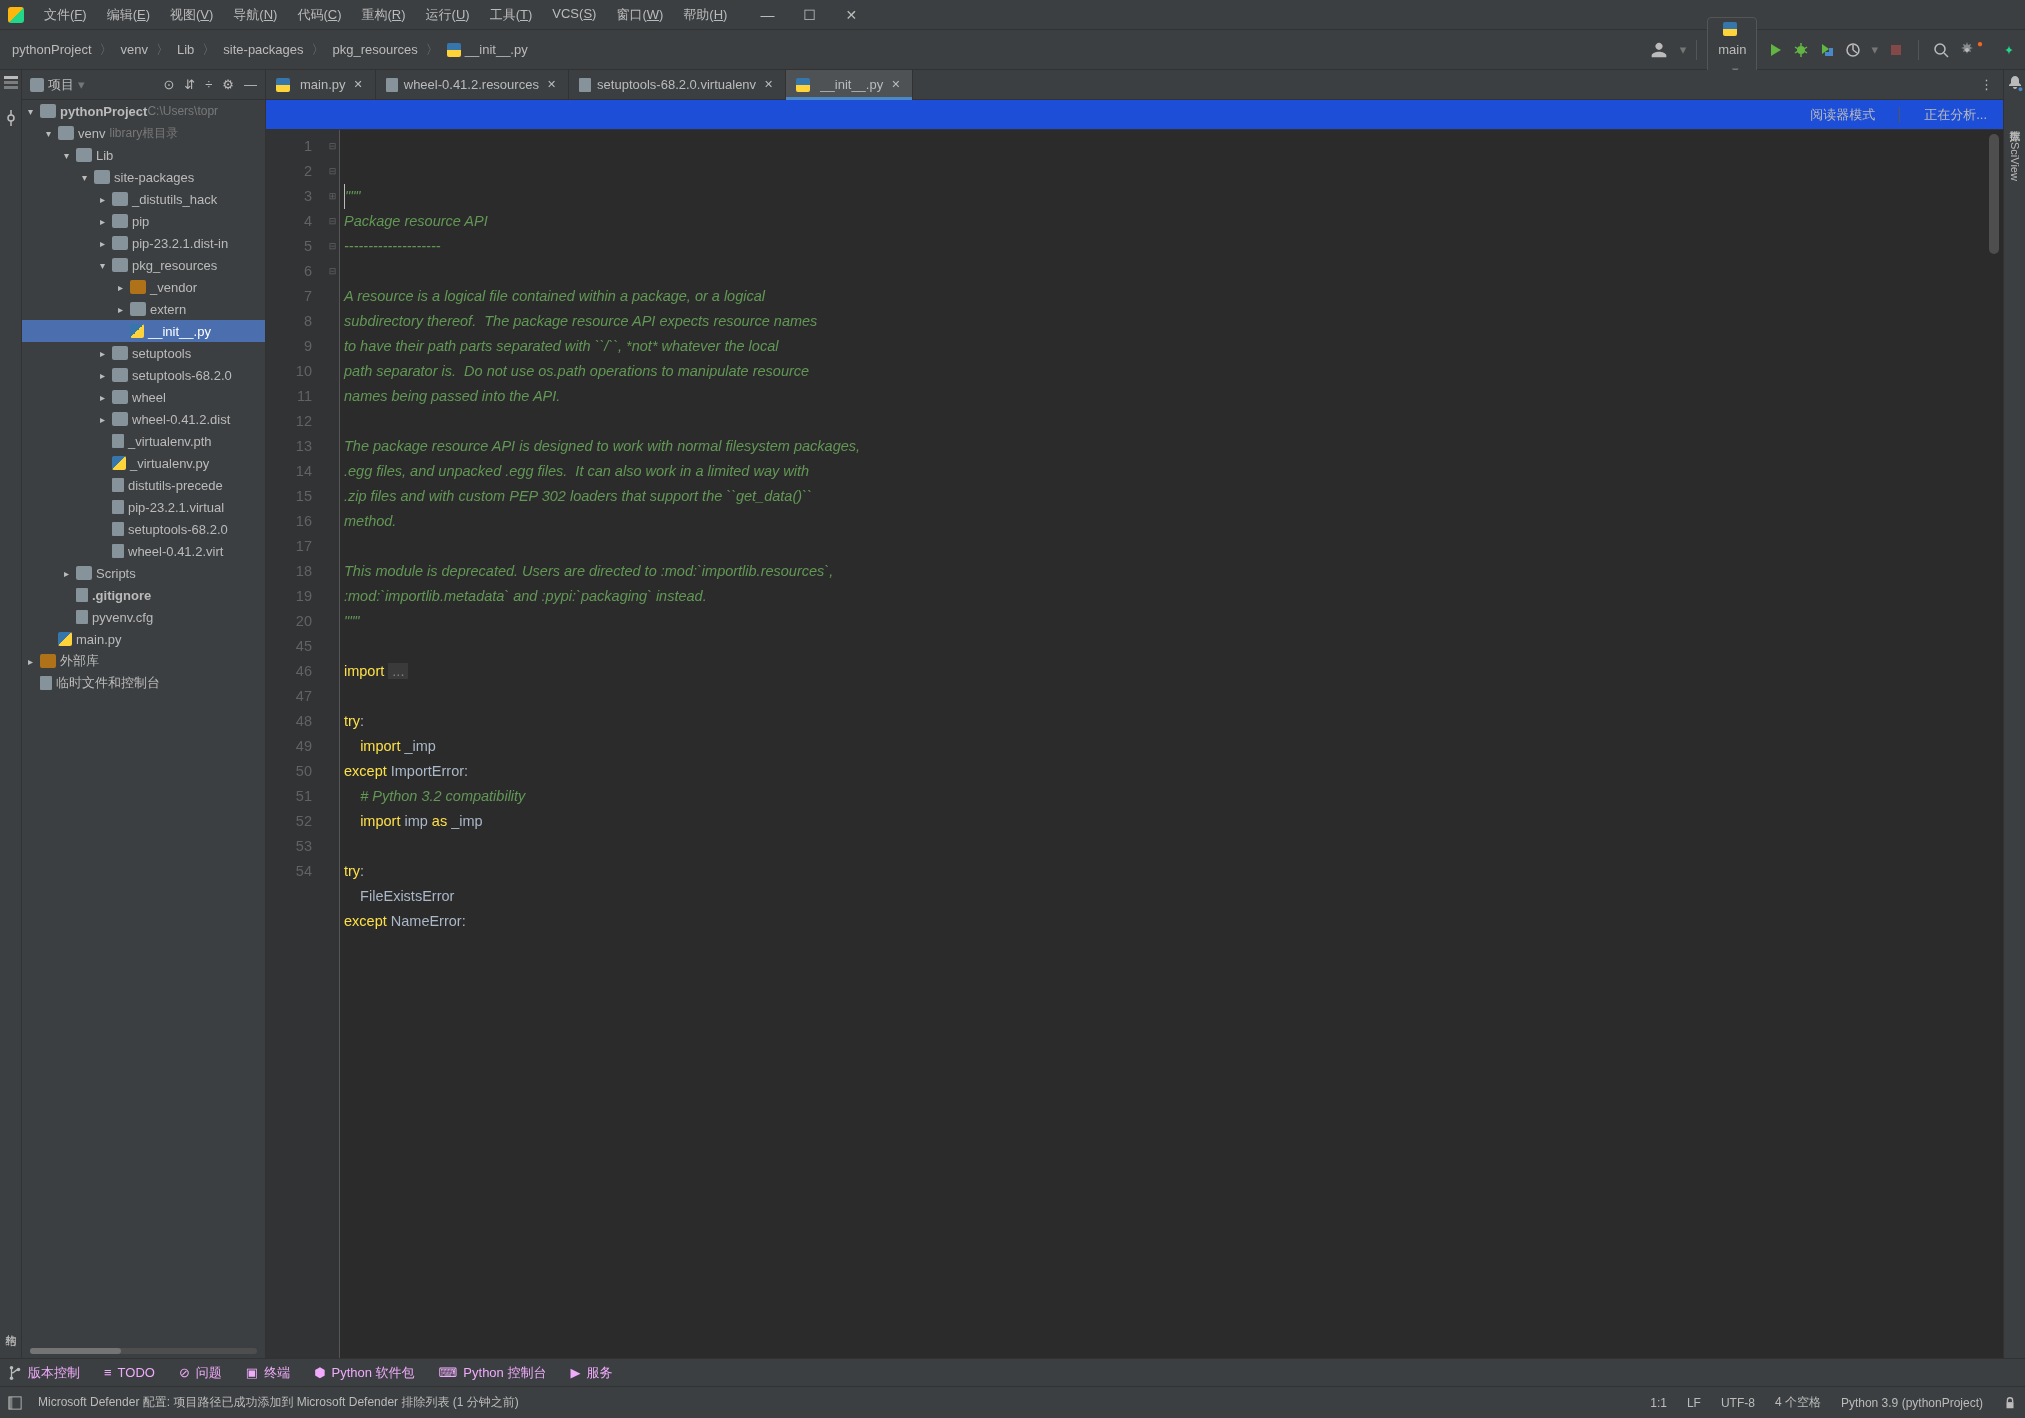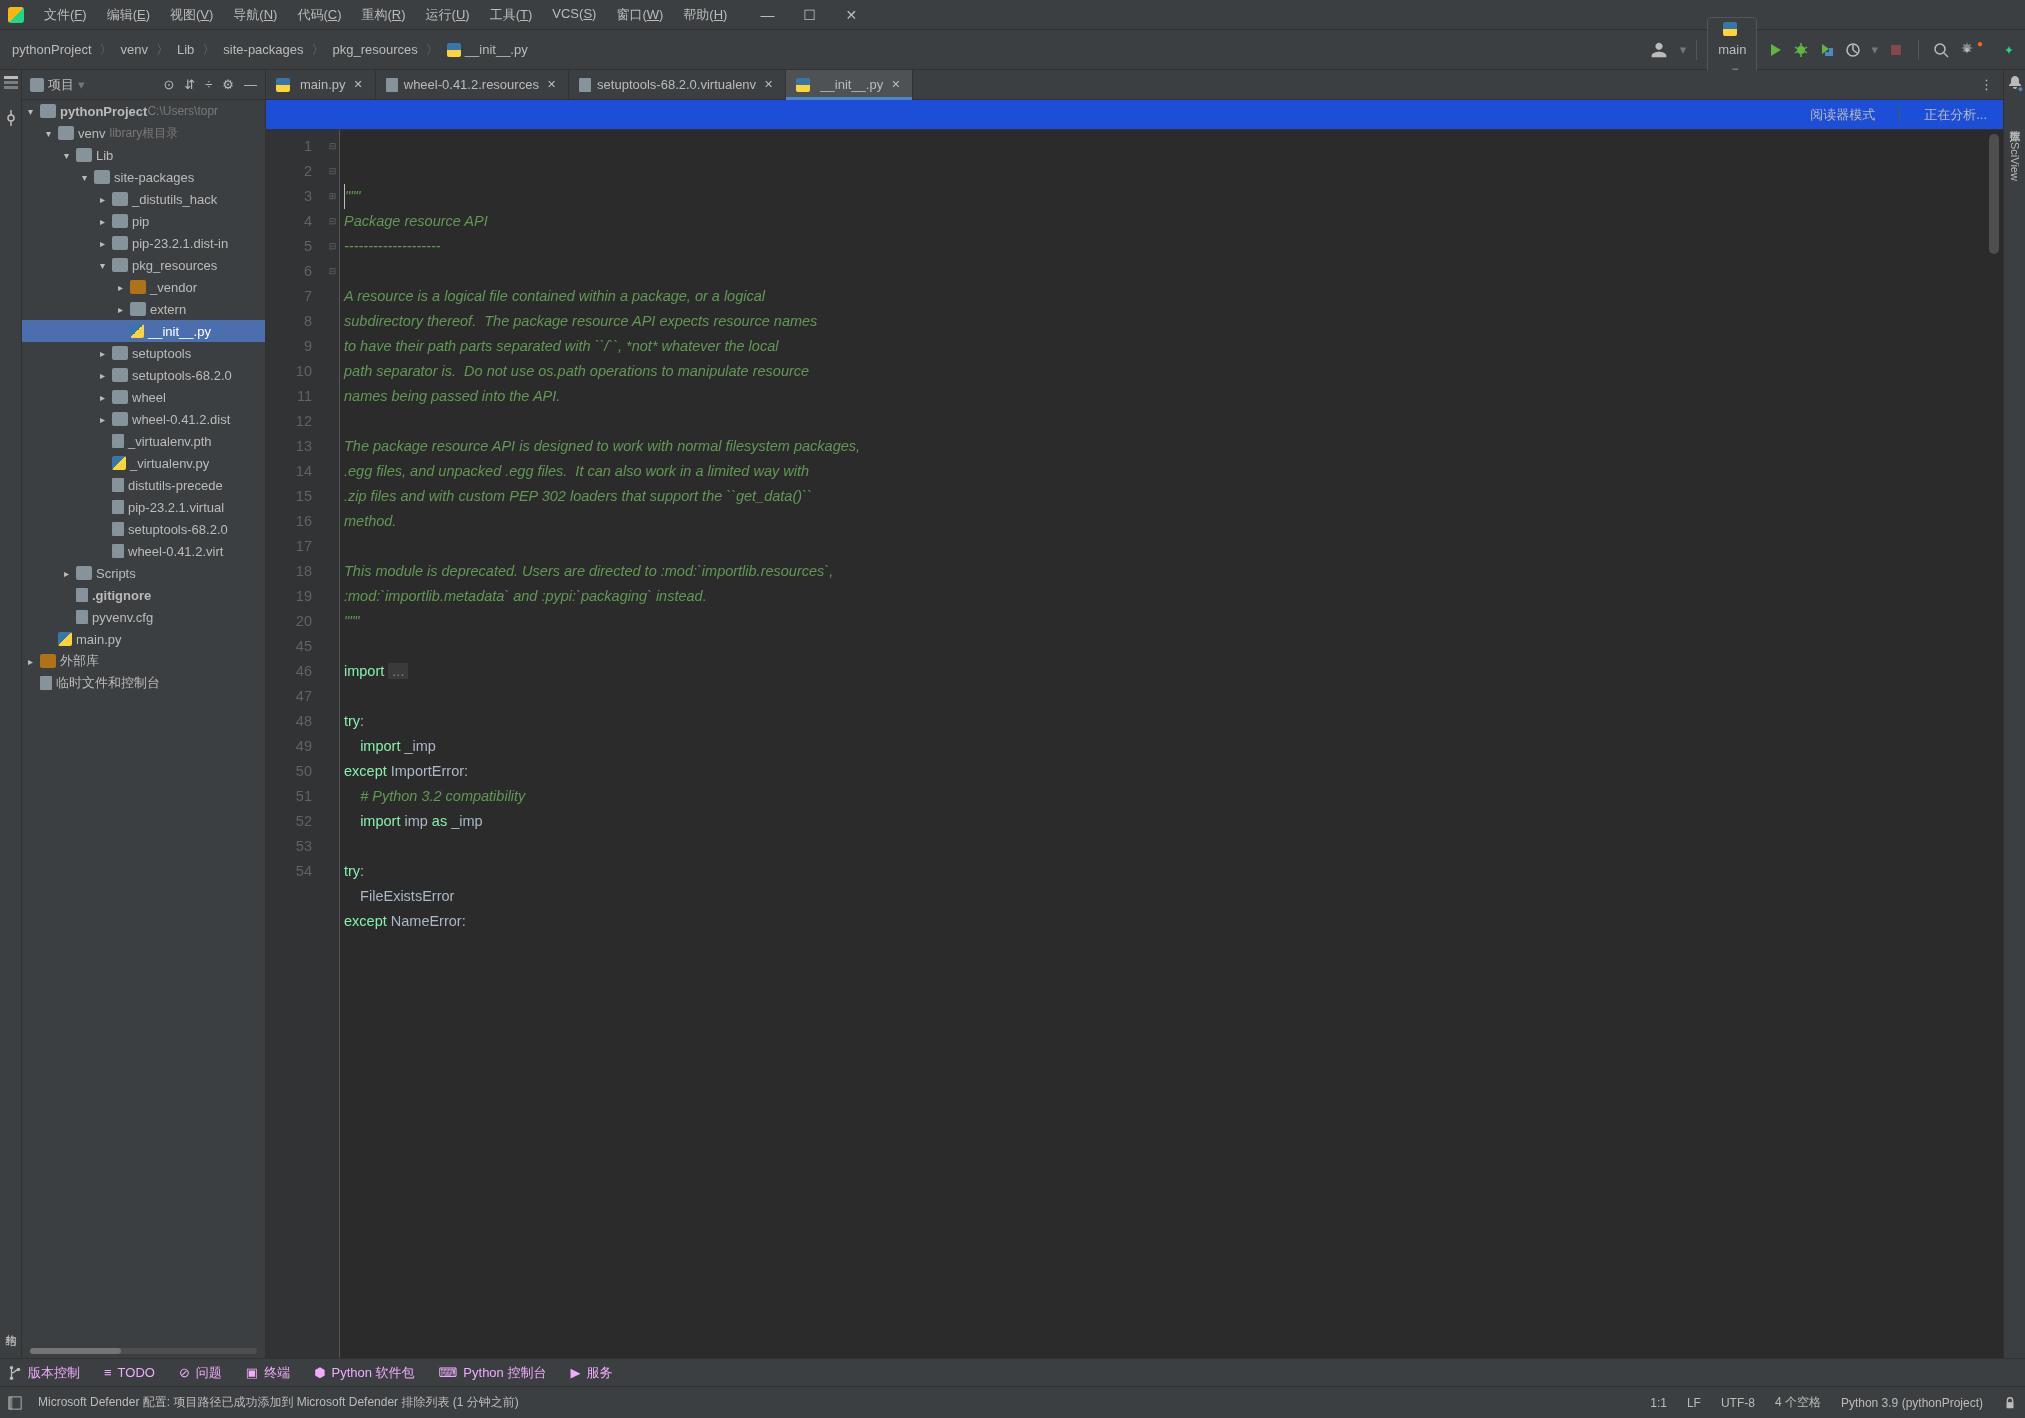--- a/index.html
+++ b/index.html
@@ -72,21 +72,21 @@
 
 .editor-toolbar { height: 30px; display: flex; justify-content: flex-end; align-items: center; padding: 0 12px; border-bottom: 1px solid #323232; background: #1d4ed8; gap: 20px; font-size: 13px; }
 .et-item { color: #bbbbbb; cursor: pointer; padding: 0 4px; }
 
 .editor-body { flex: 1; display: flex; overflow: hidden; font-family: 'JetBrains Mono', 'Consolas', monospace; font-size: 14.5px; }
 .gutter { width: 60px; background: #313335; text-align: right; padding: 4px 14px 4px 4px; color: #606366; line-height: 25px; user-select: none; }
 .fold-gutter { width: 14px; background: #313335; border-right: 1px solid #555; padding-top: 4px; line-height: 25px; color: #606366; font-size: 10px; text-align: center; }
 .code { flex: 1; padding: 4px 0 4px 4px; line-height: 25px; white-space: pre; color: #a9b7c6; overflow: hidden; position: relative; }
 .code-line { height: 25px; }
 .c-string { color: #629755; font-style: italic; }
-.c-kw { color: #86efac; }
+.c-kw { color: #fde047; }
 .c-folded { background: #3a3a3a; color: #808080; padding: 0 4px; }
 .c-class { color: #a9b7c6; }
 .cursor-line { border-left: 1px solid #bbbbbb; }
 .code-scroll { position: absolute; right: 4px; top: 4px; width: 10px; height: 120px; background: #4e4e4e; border-radius: 5px; }
 
 
 .right-gutter { width: 22px; background: #3c3f41; border-left: 1px solid #323232; display: flex; flex-direction: column; align-items: center; padding-top: 4px; gap: 8px; }
 .rg-text { writing-mode: vertical-rl; font-size: 11px; color: #bbbbbb; padding: 6px 0; cursor: pointer; }
 
 

